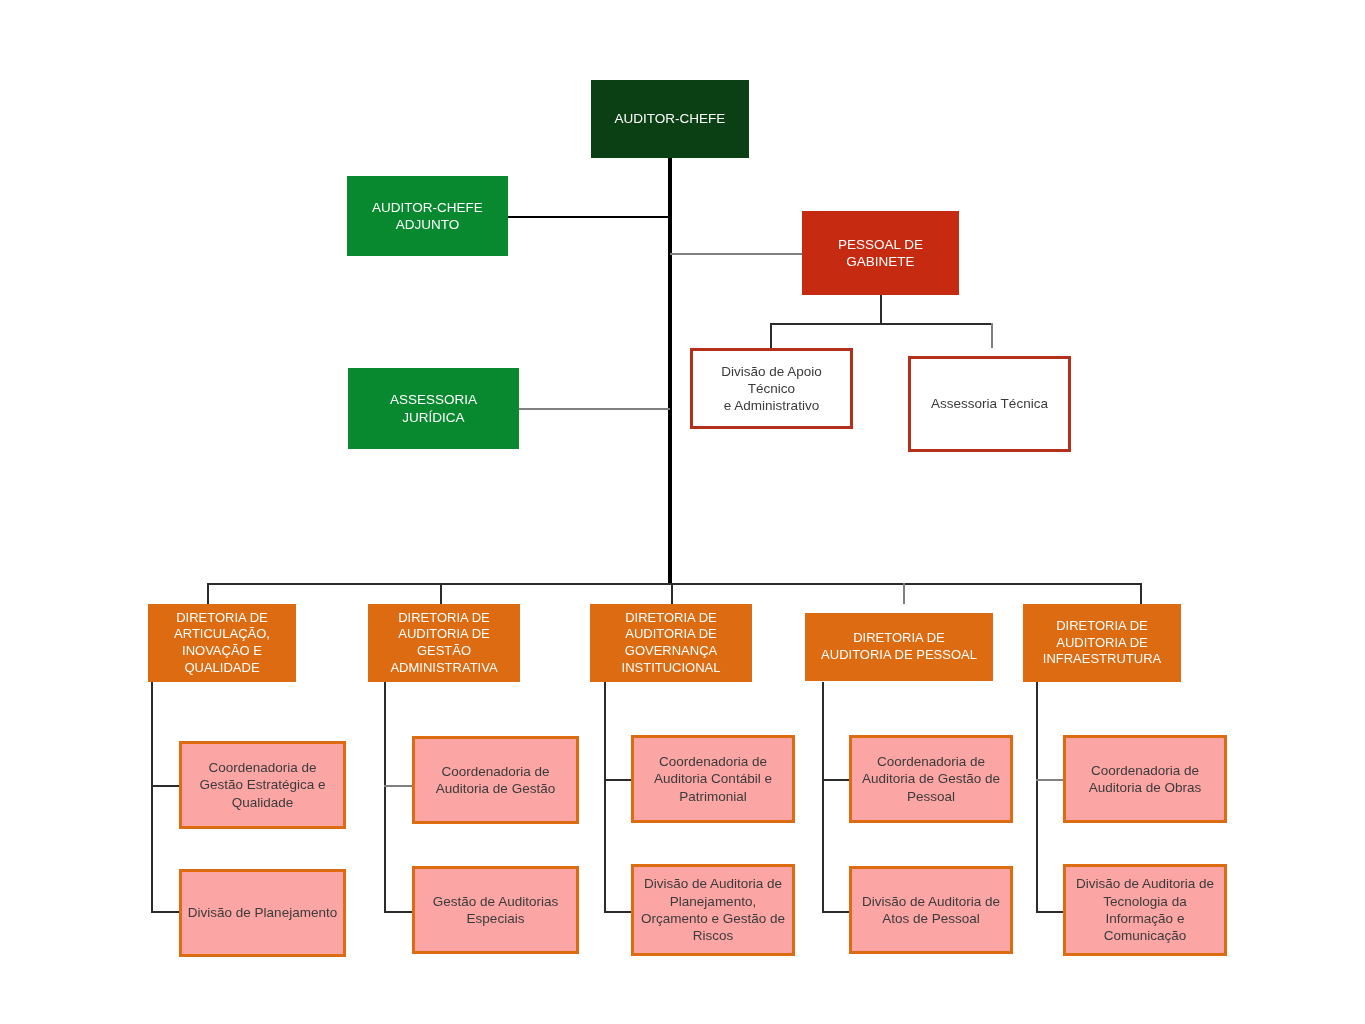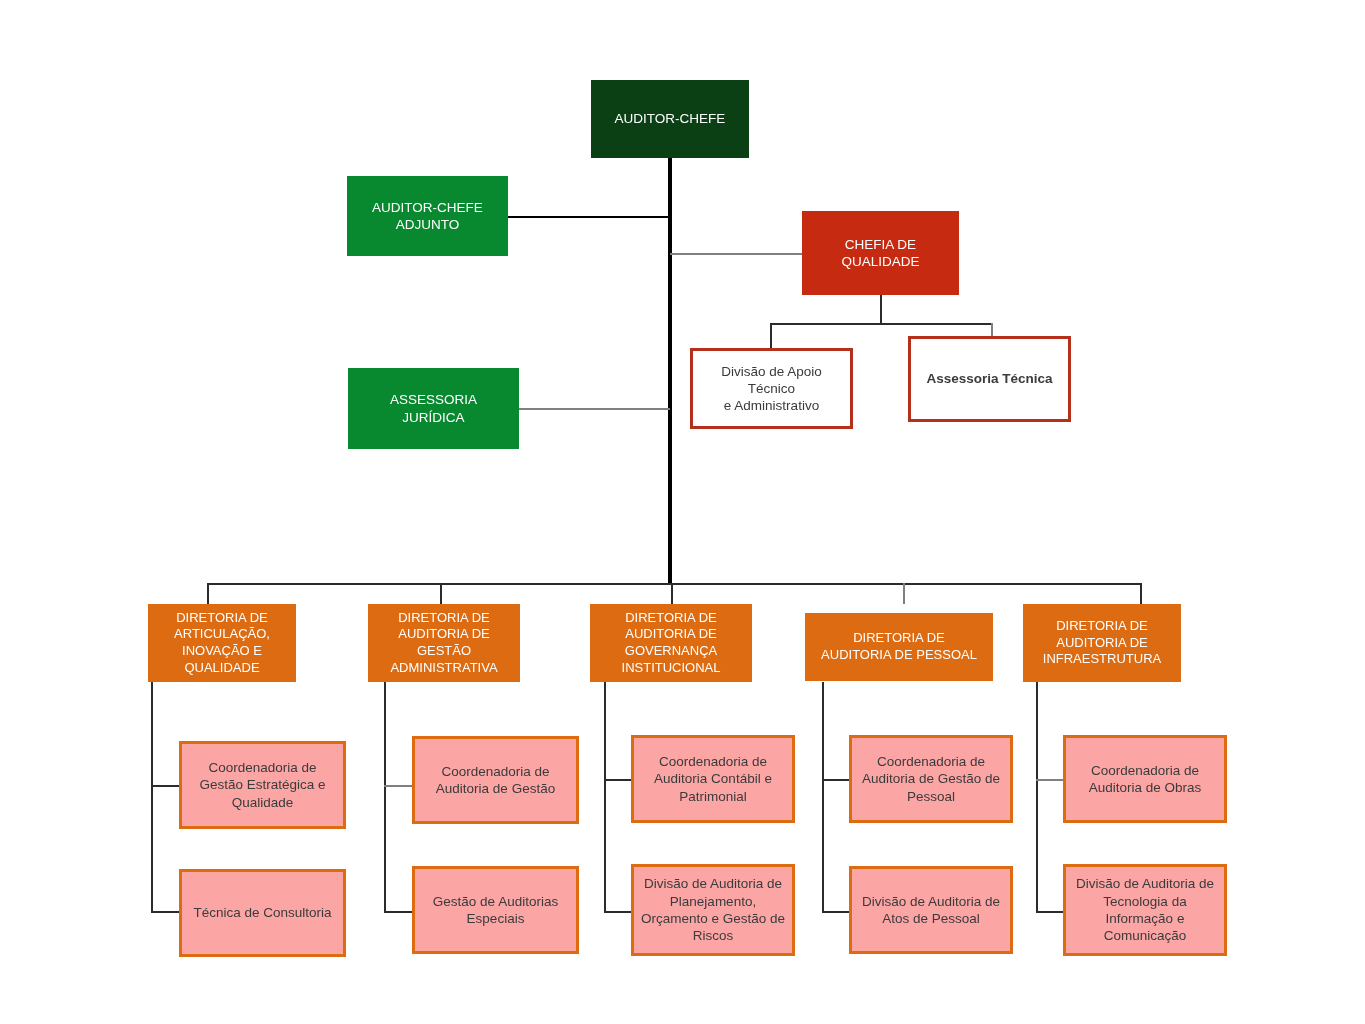--- a/index.html
+++ b/index.html
@@ -144,29 +144,29 @@
     <span class="node-label">AUDITOR-CHEFE
 ADJUNTO</span>
   </div>
 
   <div class="node fill-green" style="left:348px; top:368px; width:171px; height:81px;">
     <span class="node-label">ASSESSORIA
 JURÍDICA</span>
   </div>
 
   <div class="node fill-red" style="left:802px; top:211px; width:157px; height:84px;">
-    <span class="node-label">CHEFIA DE QUALIDADE</span>
+    <span class="node-label">PESSOAL DE GABINETE</span>
   </div>
 
   <div class="node outline-red" style="left:690px; top:348px; width:163px; height:81px;">
     <span class="node-label">Divisão de Apoio Técnico
 e Administrativo</span>
   </div>
 
-  <div class="node outline-red" style="left:908px; top:336px; width:163px; height:86px;font-weight:bold;">
+  <div class="node outline-red" style="left:908px; top:356px; width:163px; height:96px;">
     <span class="node-label">Assessoria Técnica</span>
   </div>
 
   <div class="node fill-orange" style="left:148px; top:604px; width:148px; height:78px;">
     <span class="node-label">DIRETORIA DE
 ARTICULAÇÃO,
 INOVAÇÃO E
 QUALIDADE</span>
   </div>
 
@@ -194,21 +194,21 @@
 INFRAESTRUTURA</span>
   </div>
 
   <div class="node outline-orange" style="left:179px; top:741px; width:167px; height:88px;">
     <span class="node-label">Coordenadoria de
 Gestão Estratégica e
 Qualidade</span>
   </div>
 
   <div class="node outline-orange" style="left:179px; top:869px; width:167px; height:88px;">
-    <span class="node-label">Técnica de Consultoria</span>
+    <span class="node-label">Divisão de Planejamento</span>
   </div>
 
   <div class="node outline-orange" style="left:412px; top:736px; width:167px; height:88px;">
     <span class="node-label">Coordenadoria de
 Auditoria de Gestão</span>
   </div>
 
   <div class="node outline-orange" style="left:412px; top:866px; width:167px; height:88px;">
     <span class="node-label">Gestão de Auditorias
 Especiais</span>

